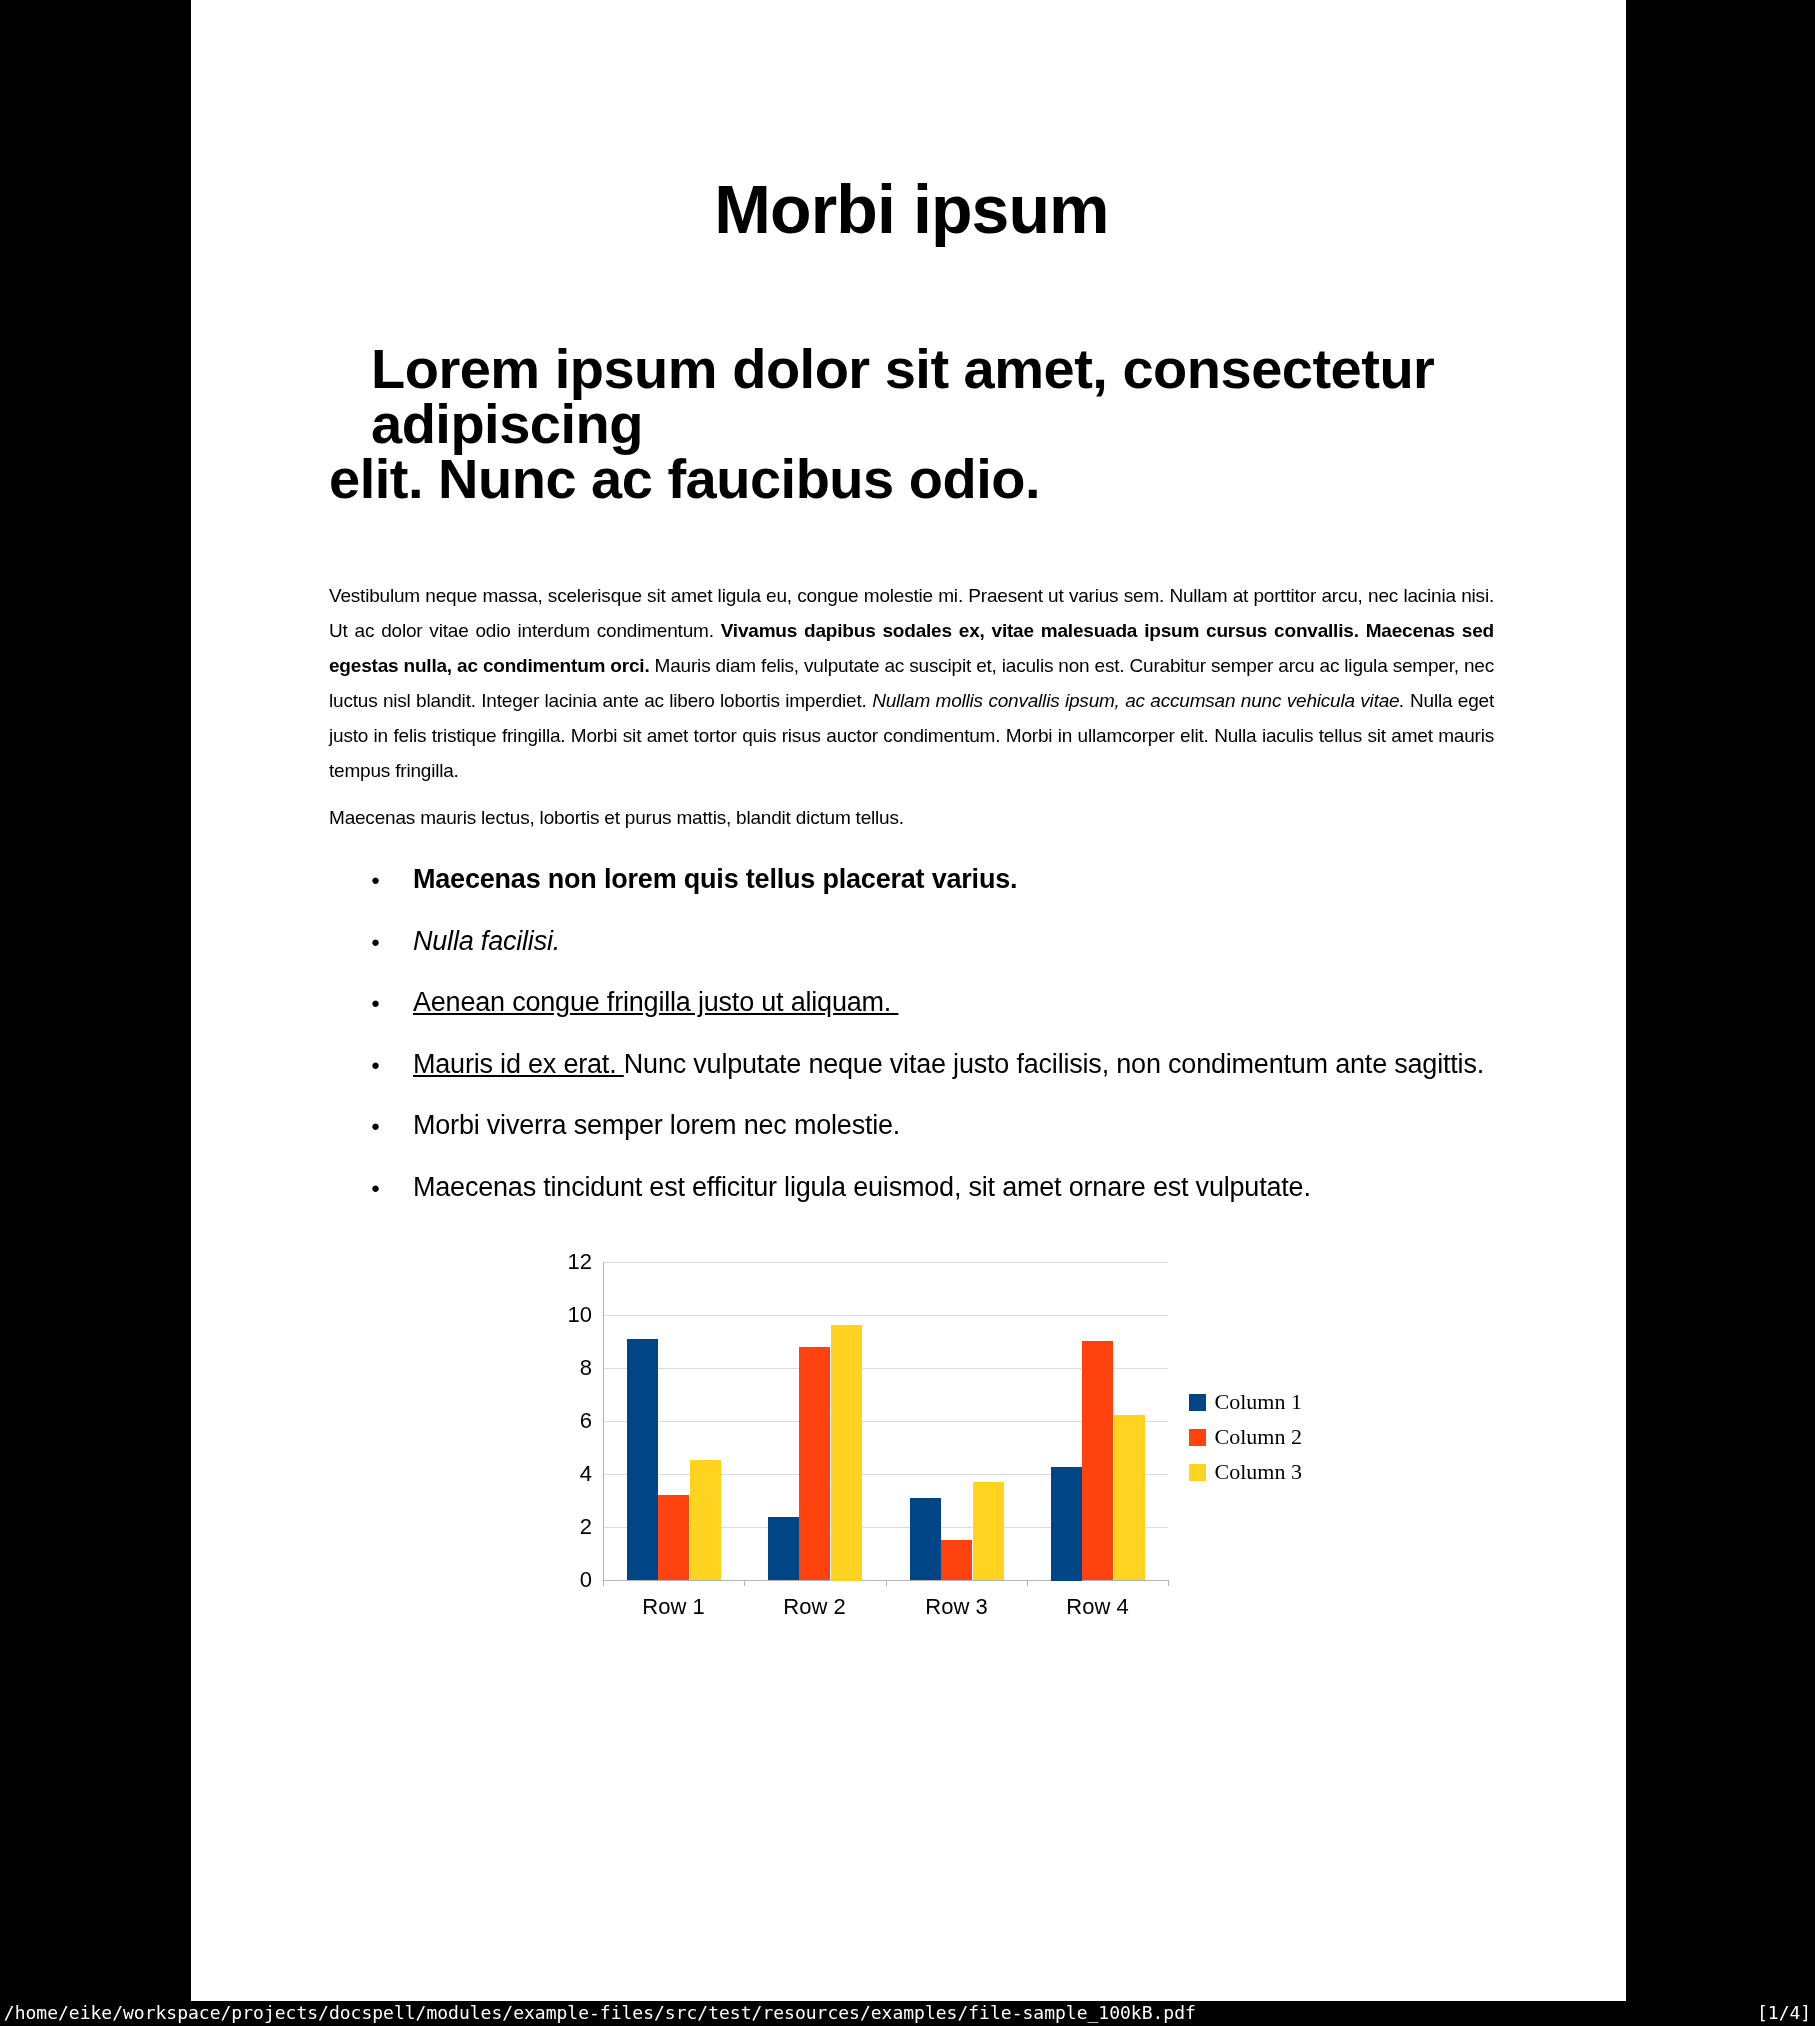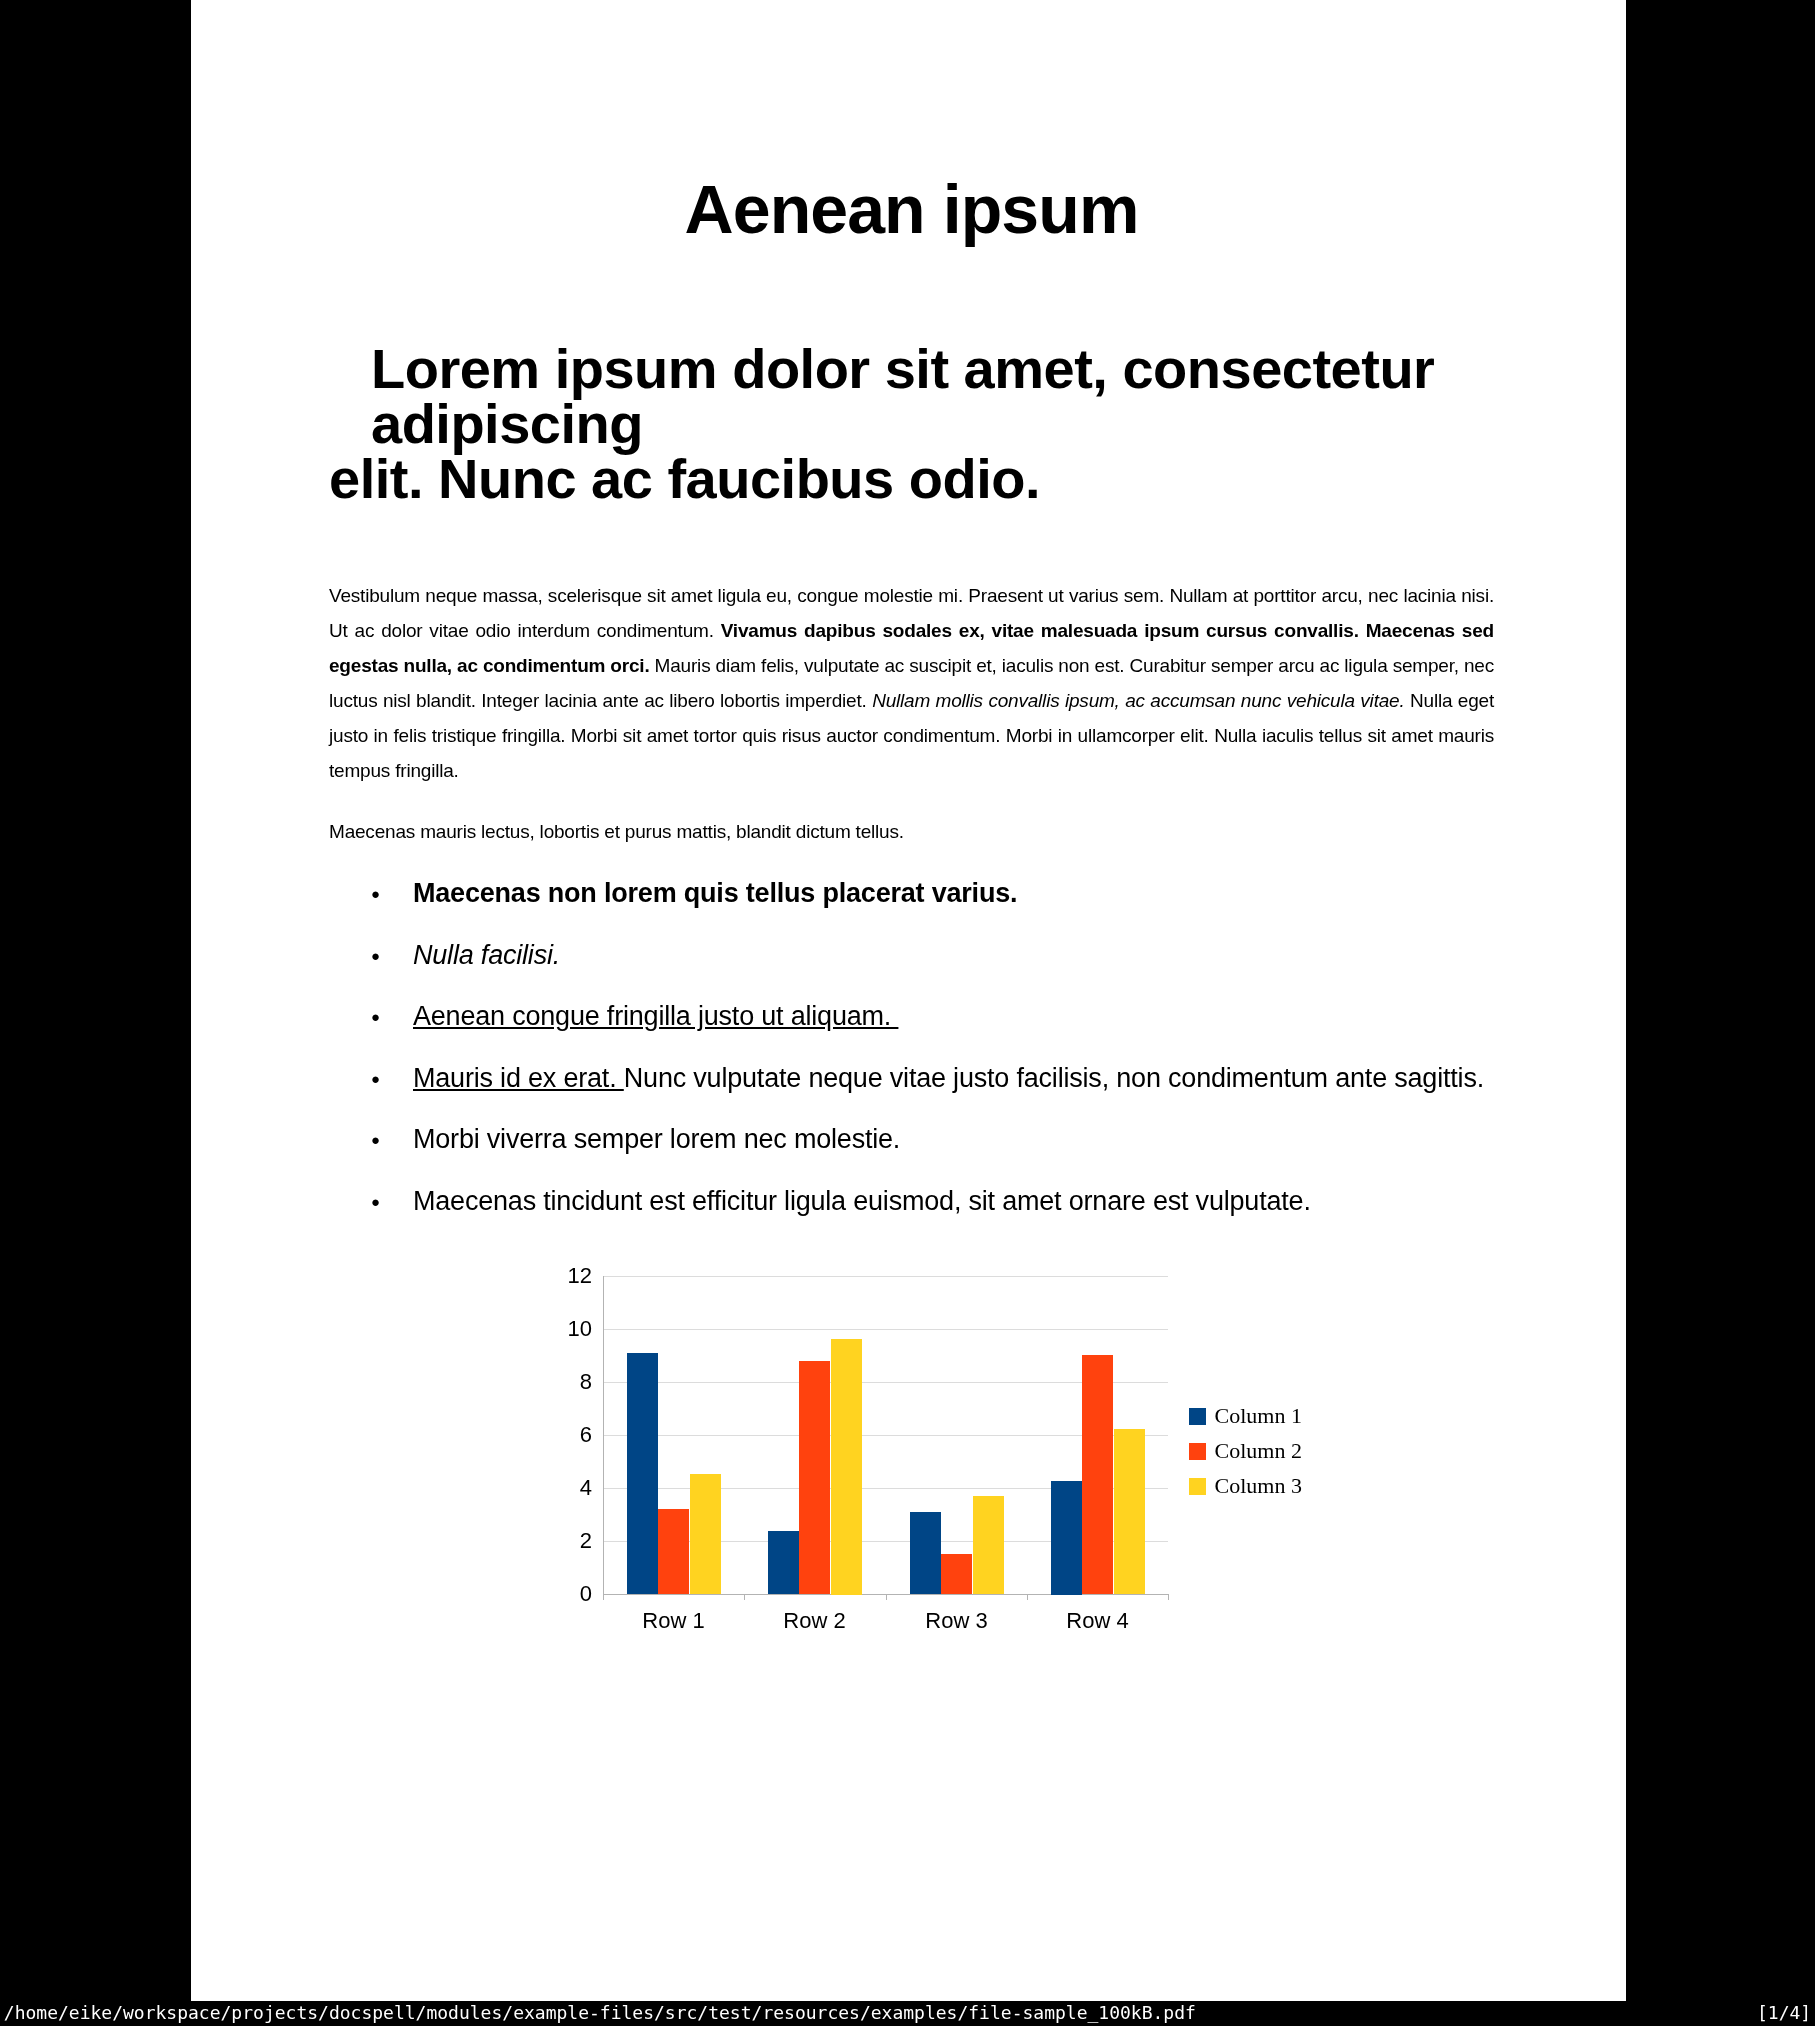--- a/index.html
+++ b/index.html
@@ -16,21 +16,21 @@
     margin:170px 0 0 0;letter-spacing:-0.9px;
   }
   h2.doc-subtitle{
     font-size:56px;font-weight:bold;line-height:55px;margin:92px 0 0 0;letter-spacing:-0.5px;
   }
   h2.doc-subtitle .indent{padding-left:42px;}
   p.body-par{
     font-size:19px;line-height:35px;margin:0;letter-spacing:-0.2px;
   }
   p.p1{margin-top:72px;text-align:justify;}
-  p.p2{margin-top:26px;}
+  p.p2{margin-top:12px;}
   .b{font-weight:bold;}
   .i{font-style:italic;}
   .u{text-decoration:underline;}
   ul.bullets{
     list-style:none;margin:27.4px 0 0 0;padding:0;
     font-size:27px;line-height:35px;letter-spacing:-0.2px;
   }
   ul.bullets li{position:relative;padding-left:84px;margin:0 0 26.5px 0;}
   ul.bullets li::before{
     content:"\25CF";position:absolute;left:42px;top:0;font-size:15px;line-height:35px;
@@ -52,21 +52,21 @@
     white-space:nowrap;
   }
 </style>
 </head>
 <body>
 
 <div class="viewer">
 
   <div class="page">
 
-    <h1 class="doc-title">Aenean ipsum</h1>
+    <h1 class="doc-title">Morbi ipsum</h1>
 
     <h2 class="doc-subtitle">
       <div class="indent">Lorem ipsum dolor sit amet, consectetur adipiscing</div>
       <div>elit. Nunc ac faucibus odio.</div>
     </h2>
 
     <p class="body-par p1"><span>Vestibulum neque massa, scelerisque sit amet ligula eu, congue molestie mi. Praesent ut varius sem. Nullam at porttitor arcu, nec lacinia nisi. Ut ac dolor vitae odio interdum condimentum. </span><span class="b">Vivamus dapibus sodales ex, vitae malesuada ipsum cursus convallis. Maecenas sed egestas nulla, ac condimentum orci.</span><span> Mauris diam felis, vulputate ac suscipit et, iaculis non est. Curabitur semper arcu ac ligula semper, nec luctus nisl blandit. Integer lacinia ante ac libero lobortis imperdiet. </span><span class="i">Nullam mollis convallis ipsum, ac accumsan nunc vehicula vitae.</span><span> Nulla eget justo in felis tristique fringilla. Morbi sit amet tortor quis risus auctor condimentum. Morbi in ullamcorper elit. Nulla iaculis tellus sit amet mauris tempus fringilla.</span></p>
 
     <p class="body-par p2">Maecenas mauris lectus, lobortis et purus mattis, blandit dictum tellus.</p>
 

